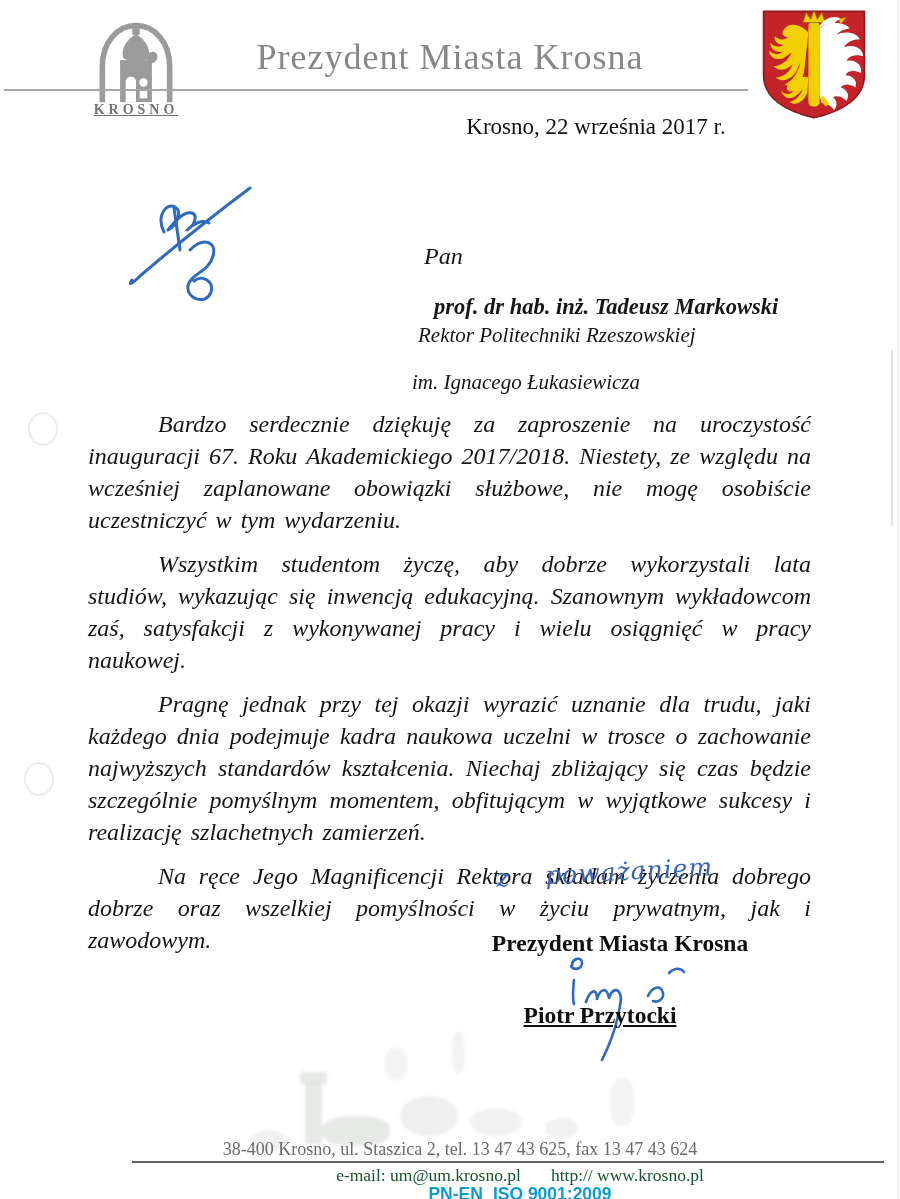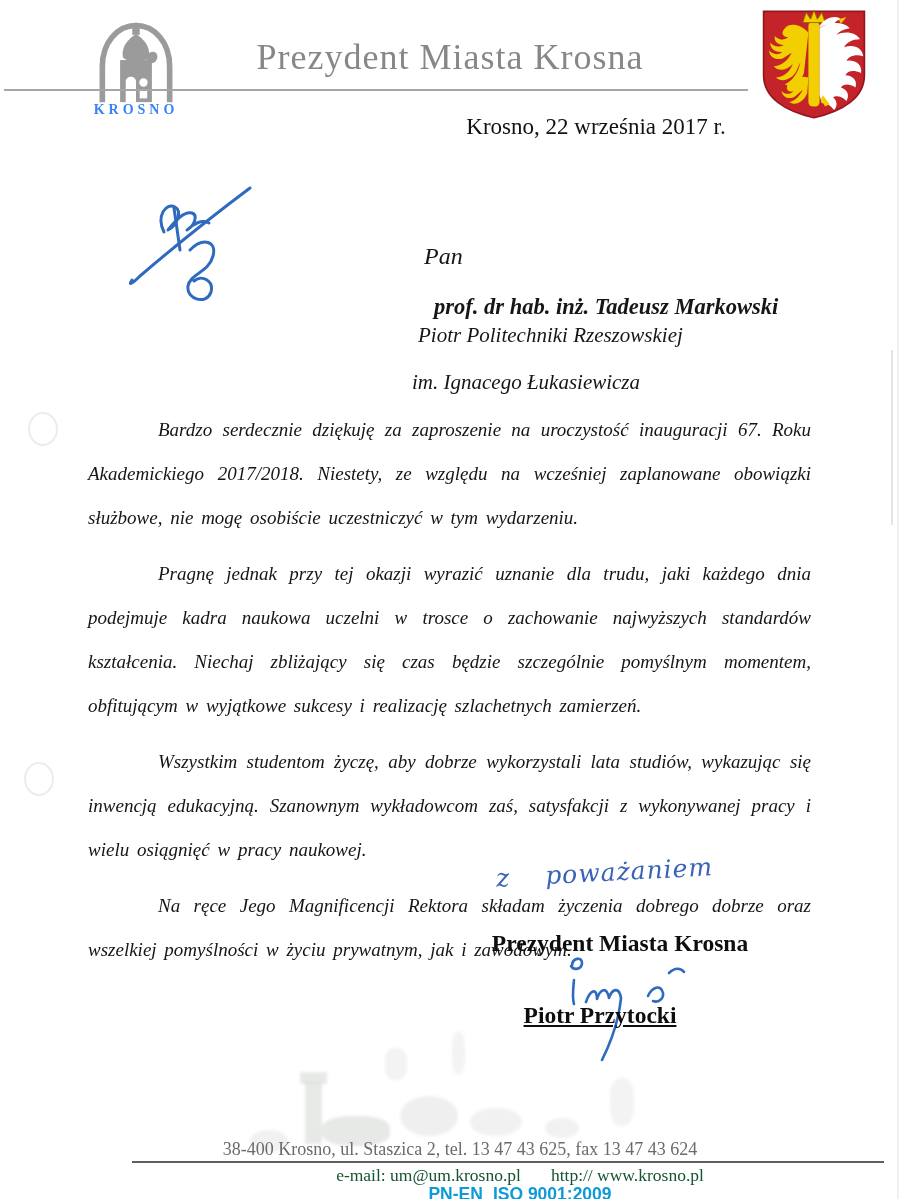--- a/index.html
+++ b/index.html
@@ -5,21 +5,21 @@
   html,body{margin:0;padding:0;background:#ffffff;}
   .page{
     position:relative;width:900px;height:1199px;background:#ffffff;
     overflow:hidden;font-family:"Liberation Serif",serif;color:#161616;
   }
   
   .logo{position:absolute;left:84px;top:18px;width:104px;height:104px;text-align:center;}
   .logo svg{display:block;margin:0 auto;}
   .logo-caption{
     margin-top:-2px;font-family:"Liberation Serif",serif;font-weight:bold;
-    font-size:14px;letter-spacing:4px;color:#3b82f6;
+    font-size:14px;letter-spacing:4px;color:#737373;text-decoration:underline;
   }
   .page-title{
     position:absolute;left:150px;top:36px;width:600px;text-align:center;
     font-size:36px;color:#878787;letter-spacing:1px;font-weight:normal;
   }
   .header-rule{position:absolute;left:4px;top:89px;width:744px;height:2px;background:#a6a6a6;}
   .coa{position:absolute;left:757px;top:8px;width:114px;height:112px;}
   .date-line{
     position:absolute;left:400px;top:114px;width:392px;text-align:center;
     font-size:23px;color:#121212;
@@ -35,21 +35,21 @@
   .signature{position:absolute;left:556px;top:950px;}
   
   .recipient{position:absolute;left:408px;top:243px;font-style:italic;}
   .r-sal{font-size:24px;font-weight:normal;margin:0 0 24px 16px;}
   .r-name{font-size:22.5px;font-weight:bold;margin:0 0 2px 26px;}
   .r-role{font-size:21px;margin:0 0 2px 10px;line-height:26px;}
   .r-inst{font-size:21px;margin-left:4px;line-height:26px;}
   
   .letter-body{position:absolute;left:88px;top:408px;width:734px;}
   .letter-body p{
-    margin:0 11px 12px 0;font-style:italic;font-size:19px;line-height:44px;
+    margin:0 11px 12px 0;font-style:italic;font-size:24px;line-height:32px;
     text-align:justify;text-indent:70px;word-spacing:3px;color:#151515;
   }
   
   .signer-title{
     position:absolute;left:430px;top:930px;width:380px;text-align:center;
     font-size:23.5px;font-weight:bold;color:#0e0e0e;
   }
   .signer-name{
     position:absolute;left:430px;top:1002px;width:340px;text-align:center;
     font-size:23.5px;font-weight:bold;color:#0e0e0e;text-decoration:underline;
@@ -125,28 +125,28 @@
   <svg class="initials" width="150" height="130" viewBox="0 0 150 130">
     <path class="ink" d="M14,100 C10,106 14,104 22,96 C50,72 100,32 132,8"></path>
     <path class="ink" d="M46,52 C38,36 48,22 57,27 C64,31 60,45 50,50 C58,40 66,31 74,33 C80,35 77,45 69,50 C75,44 84,39 91,43"></path>
     <path class="ink" d="M56,28 C58,42 60,56 62,70"></path>
     <path class="ink" d="M72,70 C85,57 99,61 95,76 C91,92 72,94 70,106 C68,120 89,125 93,112 C96,101 84,94 76,101"></path>
   </svg>
 
   <div class="recipient">
     <p class="r-sal">Pan</p>
     <p class="r-name">prof. dr hab. inż. Tadeusz Markowski</p>
-    <p class="r-role">Piotr Politechniki Rzeszowskiej</p>
+    <p class="r-role">Rektor Politechniki Rzeszowskiej</p>
     <p class="r-inst">im. Ignacego Łukasiewicza</p>
   </div>
 
   <div class="letter-body">
     <p>Bardzo serdecznie dziękuję za zaproszenie na uroczystość inauguracji 67. Roku Akademickiego 2017/2018. Niestety, ze względu na wcześniej zaplanowane obowiązki służbowe, nie mogę osobiście uczestniczyć w tym wydarzeniu.</p>
+    <p>Wszystkim studentom życzę, aby dobrze wykorzystali lata studiów, wykazując się inwencją edukacyjną. Szanownym wykładowcom zaś, satysfakcji z wykonywanej pracy i wielu osiągnięć w pracy naukowej.</p>
     <p>Pragnę jednak przy tej okazji wyrazić uznanie dla trudu, jaki każdego dnia podejmuje kadra naukowa uczelni w trosce o zachowanie najwyższych standardów kształcenia. Niechaj zbliżający się czas będzie szczególnie pomyślnym momentem, obfitującym w wyjątkowe sukcesy i realizację szlachetnych zamierzeń.</p>
-    <p>Wszystkim studentom życzę, aby dobrze wykorzystali lata studiów, wykazując się inwencją edukacyjną. Szanownym wykładowcom zaś, satysfakcji z wykonywanej pracy i wielu osiągnięć w pracy naukowej.</p>
     <p>Na ręce Jego Magnificencji Rektora składam życzenia dobrego dobrze oraz wszelkiej pomyślności w życiu prywatnym, jak i zawodowym.</p>
   </div>
 
   <div class="closing-hand">z poważaniem</div>
 
   <div class="signer-title">Prezydent Miasta Krosna</div>
 
   <svg class="signature" width="135" height="115" viewBox="0 0 135 115">
     <path class="ink" style="stroke-width:2.6" d="M16,16 C16,8 26,6 26,13 C26,19 18,21 15,16"></path>
     <path class="ink" style="stroke-width:2.6" d="M18,30 C17,40 16,48 18,54"></path>

